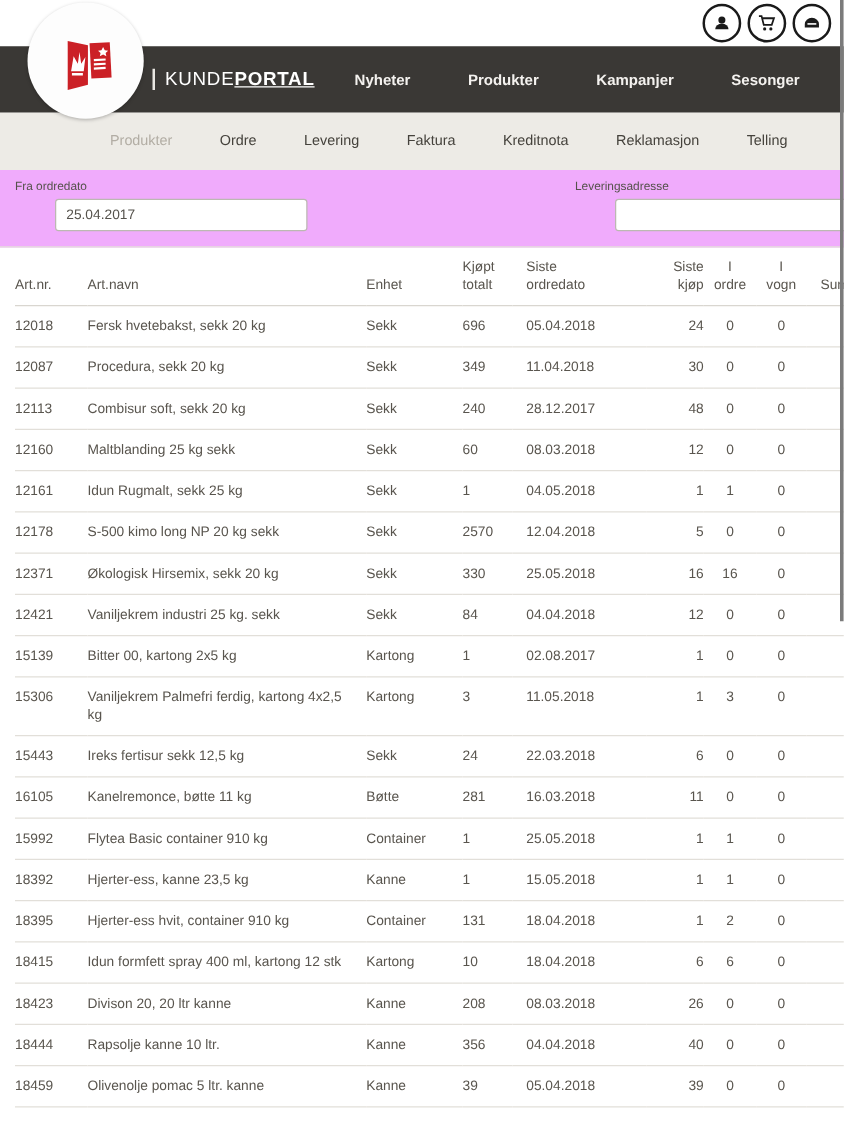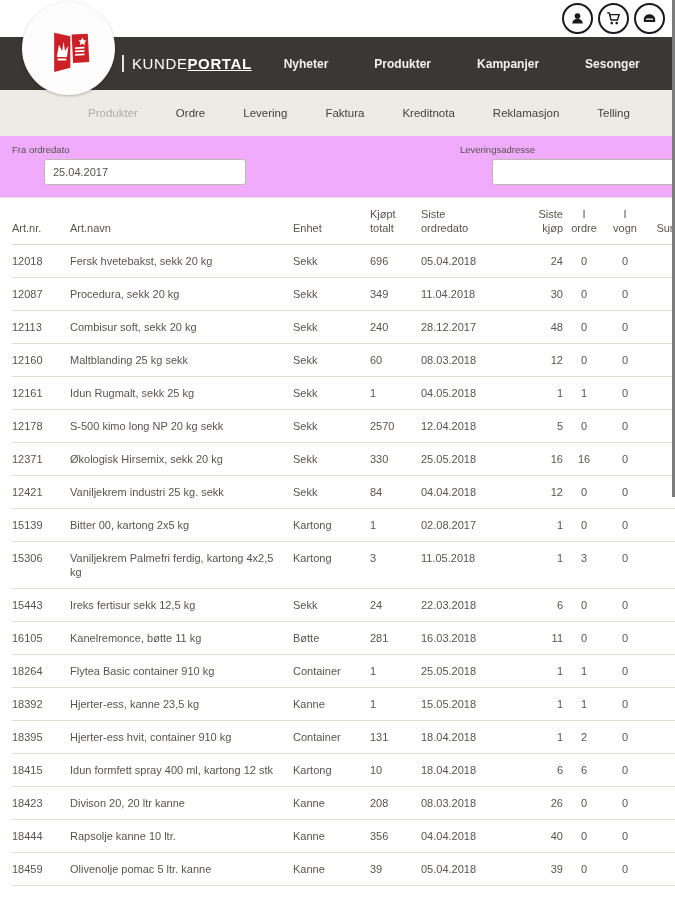--- a/index.html
+++ b/index.html
@@ -269,21 +269,21 @@
           <td class="c-navn">Kanelremonce, bøtte 11 kg</td>
           <td class="c-enhet">Bøtte</td>
           <td class="c-kjopt">281</td>
           <td class="c-dato">16.03.2018</td>
           <td class="c-kjop">11</td>
           <td class="c-ordre">0</td>
           <td class="c-vogn">0</td>
           <td class="c-sum"></td>
         </tr>
         <tr>
-          <td class="c-artnr">18264</td>
+          <td class="c-artnr">15992</td>
           <td class="c-navn">Flytea Basic container 910 kg</td>
           <td class="c-enhet">Container</td>
           <td class="c-kjopt">1</td>
           <td class="c-dato">25.05.2018</td>
           <td class="c-kjop">1</td>
           <td class="c-ordre">1</td>
           <td class="c-vogn">0</td>
           <td class="c-sum"></td>
         </tr>
         <tr>

